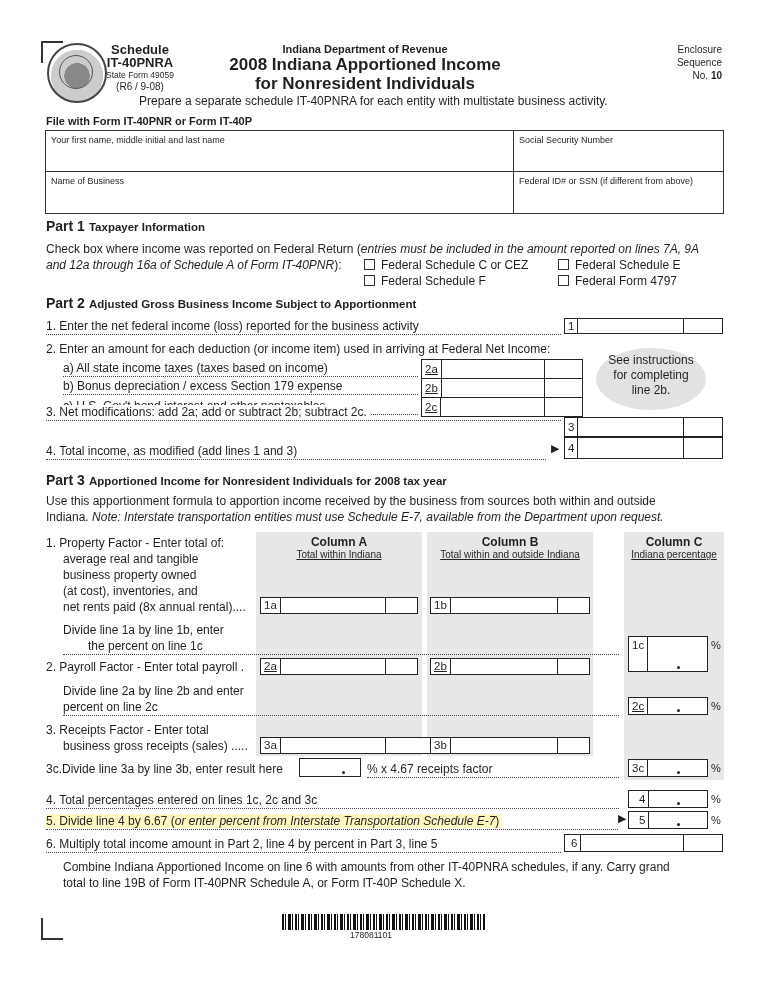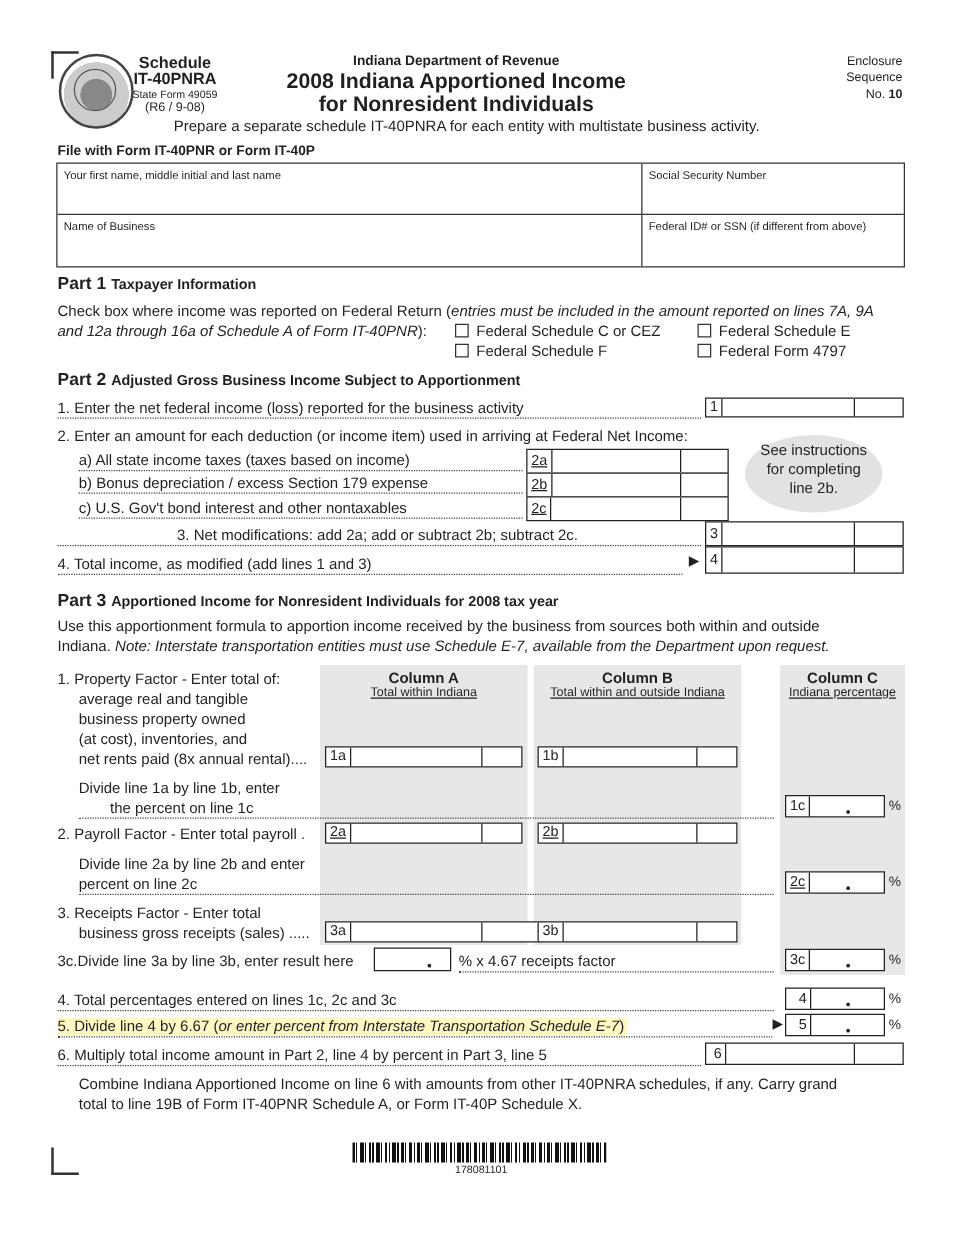--- a/index.html
+++ b/index.html
@@ -32,21 +32,21 @@
   .box .lbl { position:absolute; left:0; top:0; height:100%; font-size:11.5px; line-height:15px; padding:0 3px; border-right:1px solid #222; box-sizing:border-box; }
   .box .sep { position:absolute; top:0; height:100%; border-left:1px solid #222; }
   .box .dot { position:absolute; bottom:2px; width:3px; height:3px; border-radius:50%; background:#222; }
   .gray { position:absolute; background:#e6e7e8; }
   .dots { border-bottom:1px dotted #444; }
   .pct { position:absolute; font-size:11px; }
   .oval { left:596px; top:348px; width:110px; height:62px; border-radius:50%; background:#e1e2e3;
     text-align:center; font-size:12px; line-height:15px; padding-top:5px; box-sizing:border-box; }
   .barcode { left:282px; top:914px; width:203px; height:16px;
     background:repeating-linear-gradient(90deg,#111 0 2px,#fff 2px 3px,#111 3px 4px,#fff 4px 6px,#111 6px 9px,#fff 9px 10px,#111 10px 11px,#fff 11px 13px); }
-  .bcnum { left:350px; top:930px; font-size:8.5px; width:70px; text-align:center; }
+  .bcnum { left:350px; top:930px; font-size:8.5px; width:70px; text-align:left; }
   .colhead { position:absolute; text-align:center; }
   .colhead .h { font-size:12px; font-weight:bold; }
   .colhead .s { font-size:10px; text-decoration:underline; }
 </style>
 </head>
 <body>
 
 <div class="abs crop-tl"></div>
 <div class="abs seal">
     <div class="seal-inner"></div>
@@ -112,21 +112,21 @@
     <span class="lbl" style="line-height:19px;text-decoration:underline;">2c</span>
     <span class="sep" style="left:122px;"></span>
   </div>
 
 <div class="abs oval">
   <div>See instructions</div>
     <div>for completing</div>
     <div>line  2b.</div>
 </div>
 
-<div class="abs txt dots" style="left:46px;top:420px;width:515px;text-align:center;"><span style="background:#fff;padding-right:3px;">3.  Net modifications: add 2a; add or subtract 2b; subtract 2c.</span></div>
+<div class="abs txt dots" style="left:46px;top:404px;width:515px;"><span style="background:#fff;padding-right:3px;">3.  Net modifications: add 2a; add or subtract 2b; subtract 2c.</span></div>
 <div class="box" style="left:564px;top:417px;width:159px;height:20px;">
     <span class="lbl" style="line-height:19px;">3</span>
     <span class="sep" style="left:118px;"></span>
   </div>
 <div class="abs txt dots" style="left:46px;top:443px;width:500px;"><span style="background:#fff;padding-right:3px;">4.  Total income, as modified (add lines 1 and 3)</span></div>
 <div class="abs" style="left:551px;top:442px;font-size:11px;">▶</div>
 <div class="box" style="left:564px;top:437px;width:159px;height:22px;">
     <span class="lbl" style="line-height:21px;">4</span>
     <span class="sep" style="left:118px;"></span>
   </div>
@@ -163,21 +163,21 @@
     <span class="lbl">1a</span>
     <span class="sep" style="left:124px;"></span>
   </div>
 <div class="box" style="left:430px;top:597px;width:160px;height:17px;">
     <span class="lbl">1b</span>
     <span class="sep" style="left:126px;"></span>
   </div>
 
 <div class="abs txt" style="left:63px;top:622px;">Divide line 1a by line 1b, enter</div>
 <div class="abs txt dots" style="left:63px;top:638px;width:556px;"><span style="background:#fff;padding-right:3px;margin-left:25px;">the percent on line 1c</span></div>
-<div class="box" style="left:628px;top:636px;width:80px;height:18px;">
+<div class="box" style="left:628px;top:636px;width:80px;height:36px;">
     <span class="lbl" style="line-height:17px;">1c</span>
     <span class="dot" style="left:48px;"></span>
   </div>
 <div class="pct" style="left:711px;top:639px;">%</div>
 
 <div class="abs txt" style="left:46px;top:659px;">2.  Payroll Factor - Enter total payroll .</div>
 <div class="box" style="left:260px;top:658px;width:158px;height:17px;">
     <span class="lbl" style="text-decoration:underline;">2a</span>
     <span class="sep" style="left:124px;"></span>
   </div>

